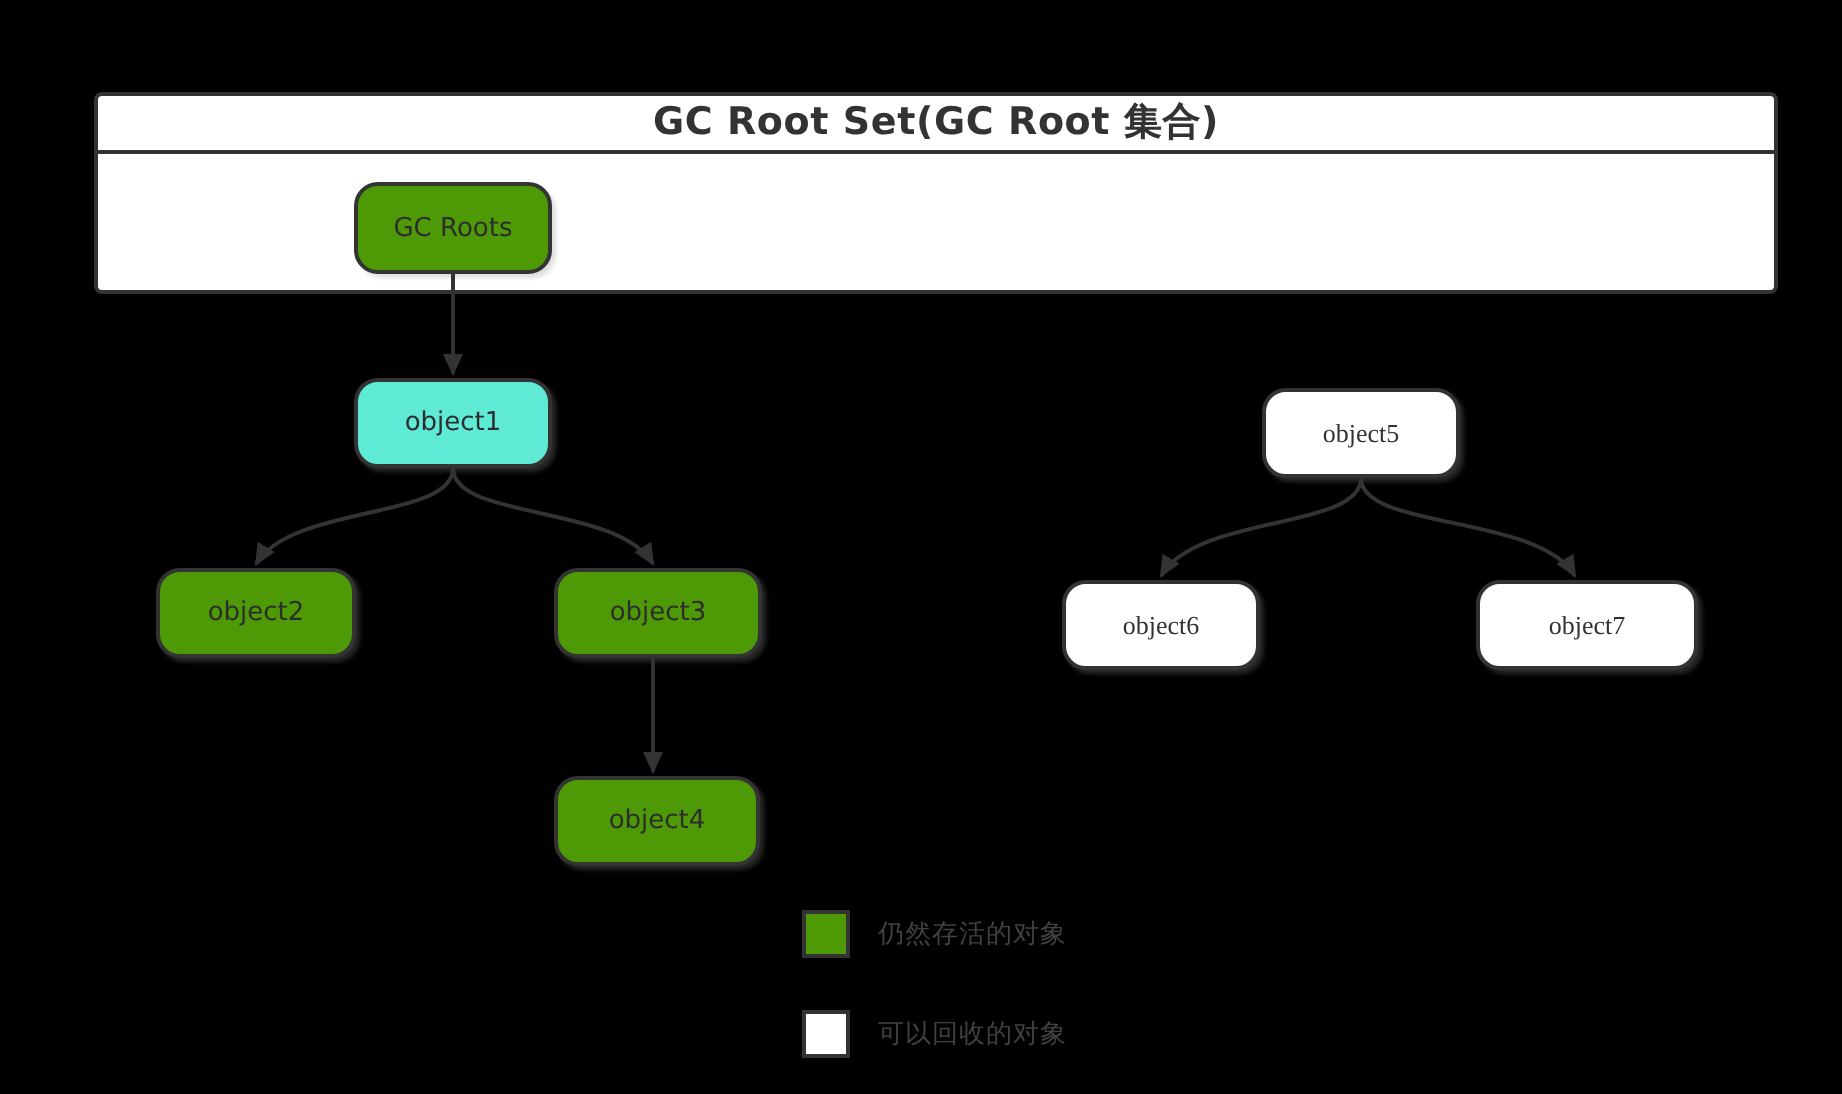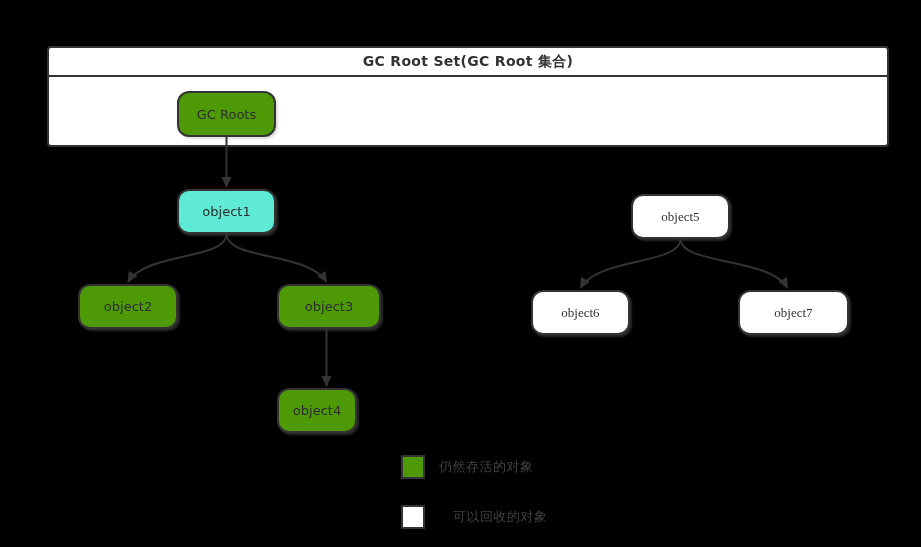--- a/index.html
+++ b/index.html
@@ -17,21 +17,21 @@
     width: 838px; height: 97px;
     background: #ffffff;
     border: 2px solid #333333;
     border-radius: 4px;
   }
   .header-title {
     height: 27px;
     line-height: 27px;
     text-align: center;
     border-bottom: 2px solid #333333;
-    font-size: 14px;
+    font-size: 19px;
     font-weight: bold;
     color: #333333;
     letter-spacing: 0.3px;
   }
   .node {
     position: absolute;
     border: 2px solid #333333;
     border-radius: 12px;
     display: flex;
     align-items: center;
@@ -87,21 +87,21 @@
   </div>
       <div class="node alive" style="left: 177px; top: 189px; width: 99px; height: 45px; background: #5eead4; border-color: rgb(51, 51, 51);">
     <span class="node-label">object1</span>
   </div>
       <div class="node alive" style="left: 78px; top: 284px; width: 100px; height: 45px; background: rgb(78, 154, 6); border-color: rgb(51, 51, 51);">
     <span class="node-label">object2</span>
   </div>
       <div class="node alive" style="left: 277px; top: 284px; width: 104px; height: 45px; background: rgb(78, 154, 6); border-color: rgb(51, 51, 51);">
     <span class="node-label">object3</span>
   </div>
-      <div class="node alive" style="left: 277px; top: 388px; width: 80px; height: 45px; background: rgb(78, 154, 6); border-color: rgb(51, 51, 51);">
+      <div class="node alive" style="left: 277px; top: 388px; width: 103px; height: 45px; background: rgb(78, 154, 6); border-color: rgb(51, 51, 51);">
     <span class="node-label">object4</span>
   </div>
       <div class="node collectible" style="left: 631px; top: 194px; width: 99px; height: 45px; background: rgb(255, 255, 255); border-color: rgb(51, 51, 51);">
     <span class="node-label">object5</span>
   </div>
       <div class="node collectible" style="left: 531px; top: 290px; width: 99px; height: 45px; background: rgb(255, 255, 255); border-color: rgb(51, 51, 51);">
     <span class="node-label">object6</span>
   </div>
       <div class="node collectible" style="left: 738px; top: 290px; width: 111px; height: 45px; background: rgb(255, 255, 255); border-color: rgb(51, 51, 51);">
     <span class="node-label">object7</span>
@@ -122,17 +122,17 @@
       <path d="M 680.5 239 C 680.5 265, 769.5 257, 787.5 288" fill="none" stroke="#333333" stroke-width="2" marker-end="url(#arrow)"></path>
     </svg>
 
   <div id="legend" class="legend">
       <div class="legend-row">
     <span class="swatch" style="background: rgb(78, 154, 6); border-color: rgb(51, 51, 51);"></span>
     <span class="legend-label" style="color: rgb(65, 65, 65);">仍然存活的对象</span>
   </div>
       <div class="legend-row">
     <span class="swatch" style="background: rgb(255, 255, 255); border-color: rgb(51, 51, 51);"></span>
-    <span class="legend-label" style="color: rgb(65, 65, 65); margin-left: 14px;">可以回收的对象</span>
+    <span class="legend-label" style="color: rgb(65, 65, 65);">可以回收的对象</span>
   </div>
     </div>
 
 </div>
 
 </body></html>

